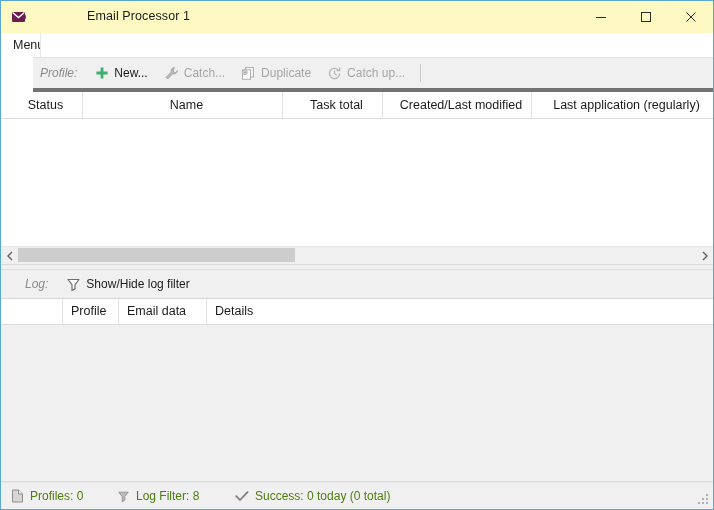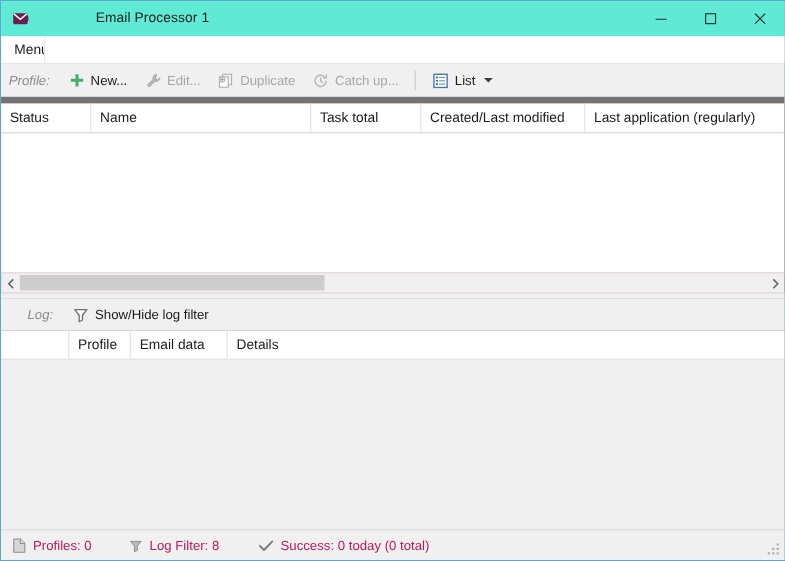--- a/index.html
+++ b/index.html
@@ -26,21 +26,21 @@
     border: 1px solid #5aa8cf;
     background: #ffffff;
     display: flex;
     flex-direction: column;
   }
 
   
   .titlebar {
     height: 32px;
     min-height: 32px;
-    background: #5eead4;
+    background: #fef9c3;
     display: flex;
     align-items: center;
     position: relative;
   }
   .app-icon {
     width: 26px;
     height: 32px;
     display: flex;
     align-items: center;
     justify-content: center;
@@ -94,25 +94,26 @@
     background: #ffffff;
     border-left: 1px solid #e7e7e7;
   }
 
   
   .toolbar {
     height: 30px;
     min-height: 30px;
     background: #f0f0f0;
     border-top: 1px solid #e3e3e3;
-    border-bottom: 6px solid #737373;
+    border-bottom: 4px solid #737373;
     display: flex;
     align-items: center;
     padding-left: 7px;
     gap: 0px;
+    margin-left: 32px;
   }
   .tb-label {
     font-style: italic;
     color: #8a8a8a;
     font-size: 12px;
     margin-right: 10px;
   }
   .tb-btn {
     display: flex;
     align-items: center;
@@ -138,22 +139,23 @@
     border-right: 4px solid transparent;
     border-top: 4px solid #3c3c3c;
     margin-left: 3px;
   }
 
   
   .profile-pane {
     flex: 0 0 auto;
     display: flex;
     flex-direction: column;
-    background: #b91c1c;
+    background: #ec4899;
     height: 172px;
+    text-align: center;
   }
   .colheader {
     height: 26px;
     min-height: 26px;
     display: flex;
     background: #ffffff;
     border-bottom: 1px solid #dcdcdc;
     align-items: center;
   }
   .colheader .col {
@@ -222,21 +224,21 @@
     align-items: center;
     padding-left: 24px;
     border-bottom: 1px solid #d6d6d6;
   }
 
   
   .log-pane {
     flex: 1;
     display: flex;
     flex-direction: column;
-    background: #fdba74;
+    background: #737373;
     min-height: 0;
   }
   .log-header {
     height: 25px;
     min-height: 25px;
     display: flex;
     background: #ffffff;
     border-bottom: 1px solid #dcdcdc;
   }
   .log-header .col {
@@ -265,21 +267,21 @@
     display: flex;
     align-items: center;
     position: relative;
     border-top: 1px solid #e6e6e6;
   }
   .sb-item {
     display: flex;
     align-items: center;
     gap: 6px;
     font-size: 12px;
-    color: #be185d;
+    color: #4d7c0f;
     white-space: nowrap;
     box-sizing: border-box;
     padding-left: 10px;
   }
   .grip {
     position: absolute;
     right: 3px;
     bottom: 3px;
     width: 12px;
     height: 12px;
@@ -340,21 +342,21 @@
       </span>
       <span>New...</span>
     </div>
 
     <div class="tb-btn disabled">
       <span class="ico">
         <svg width="15" height="15" viewBox="0 0 15 15">
           <path d="M10.4 1.6a3.4 3.4 0 0 0-3.2 4.5L2 11.3l1.7 1.7 5.2-5.2a3.4 3.4 0 0 0 4.5-3.2l-2 2-1.6-.4-.4-1.6z" fill="#b8b8b8" stroke="#9a9a9a" stroke-width=".7" stroke-linejoin="round"></path>
         </svg>
       </span>
-      <span>Edit...</span>
+      <span>Catch...</span>
     </div>
 
     <div class="tb-btn disabled">
       <span class="ico">
         <svg width="15" height="15" viewBox="0 0 15 15">
           <rect x="4.5" y="1.5" width="8" height="9.5" fill="#f4f4f4" stroke="#b0b0b0" stroke-width="1"></rect>
           <rect x="1.5" y="3.8" width="8" height="9.5" fill="#fbfbfb" stroke="#b0b0b0" stroke-width="1"></rect>
           <circle cx="4" cy="6.3" r="2.3" fill="#fbfbfb" stroke="#b0b0b0" stroke-width="1"></circle>
           <line x1="4" y1="4.9" x2="4" y2="7.7" stroke="#9a9a9a" stroke-width="1"></line>
           <line x1="2.6" y1="6.3" x2="5.4" y2="6.3" stroke="#9a9a9a" stroke-width="1"></line>
@@ -370,35 +372,20 @@
           <path d="M12.6 1.6 v3.0 h-3.0" fill="none" stroke="#b6b6b6" stroke-width="1.3"></path>
           <path d="M7.5 4.4 v3.3 l2.3 1.5" fill="none" stroke="#b6b6b6" stroke-width="1.2"></path>
         </svg>
       </span>
       <span>Catch up...</span>
     </div>
 
 
     <div class="tb-sep"></div>
 
-    <div class="tb-btn">
-      <span class="ico">
-        <svg width="15" height="15" viewBox="0 0 15 15">
-          <rect x="1.5" y="1.5" width="12" height="12" fill="#ffffff" stroke="#3f72a8" stroke-width="1.2"></rect>
-          <rect x="3.2" y="3.6" width="2" height="1.6" fill="#3f72a8"></rect>
-          <rect x="3.2" y="6.6" width="2" height="1.6" fill="#3f72a8"></rect>
-          <rect x="3.2" y="9.6" width="2" height="1.6" fill="#3f72a8"></rect>
-          <rect x="6.2" y="3.9" width="5.5" height="1.1" fill="#6c9ccb"></rect>
-          <rect x="6.2" y="6.9" width="5.5" height="1.1" fill="#6c9ccb"></rect>
-          <rect x="6.2" y="9.9" width="5.5" height="1.1" fill="#6c9ccb"></rect>
-        </svg>
-      </span>
-      <span>List</span>
-      <span class="caret"></span>
-    </div>
   </div>
 
   <div class="profile-pane">
     <div class="colheader">
       <div class="col" style="width:82px">Status</div>
       <div class="col" style="width:200px">Name</div>
       <div class="col" style="width:100px">Task total</div>
       <div class="col" style="width:149px">Created/Last modified</div>
       <div class="col" style="width:181px">Last application (regularly)</div>
     </div>

